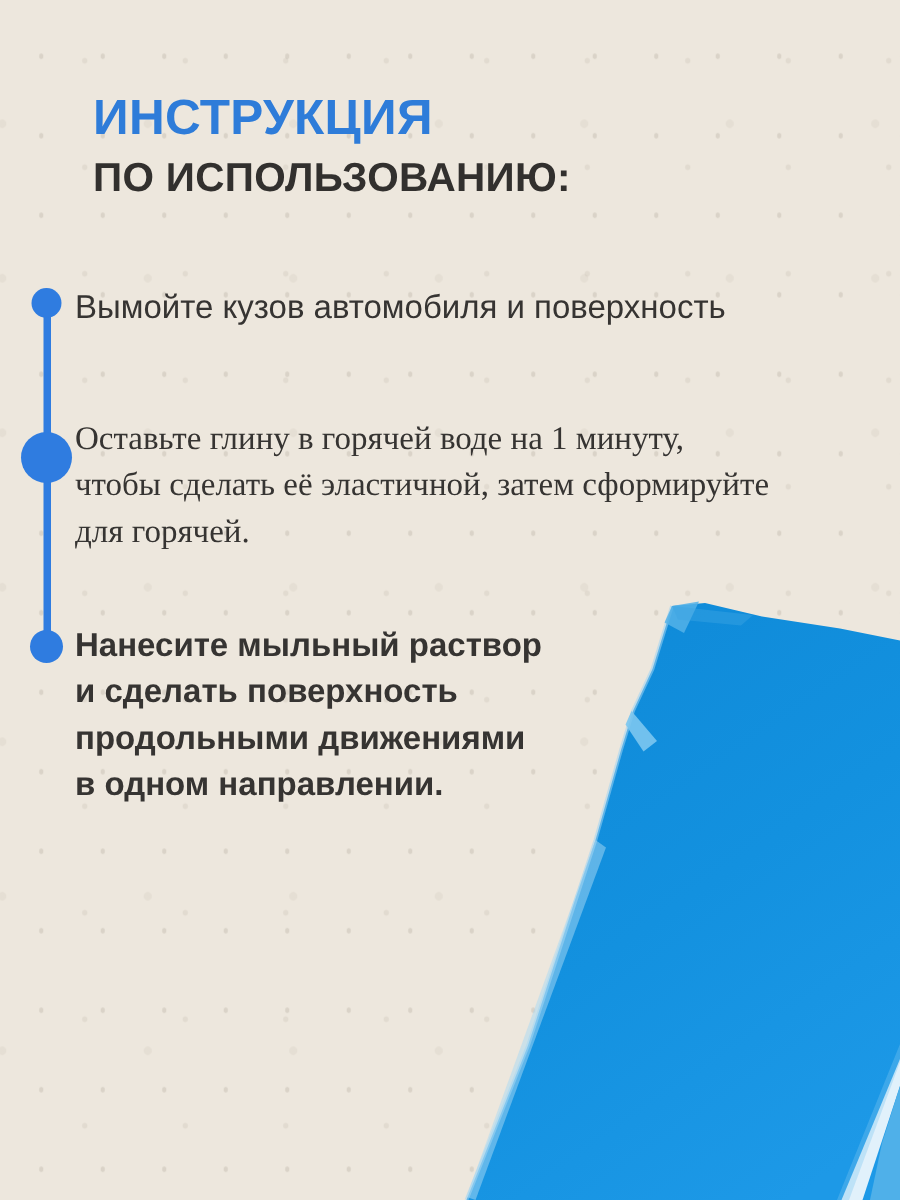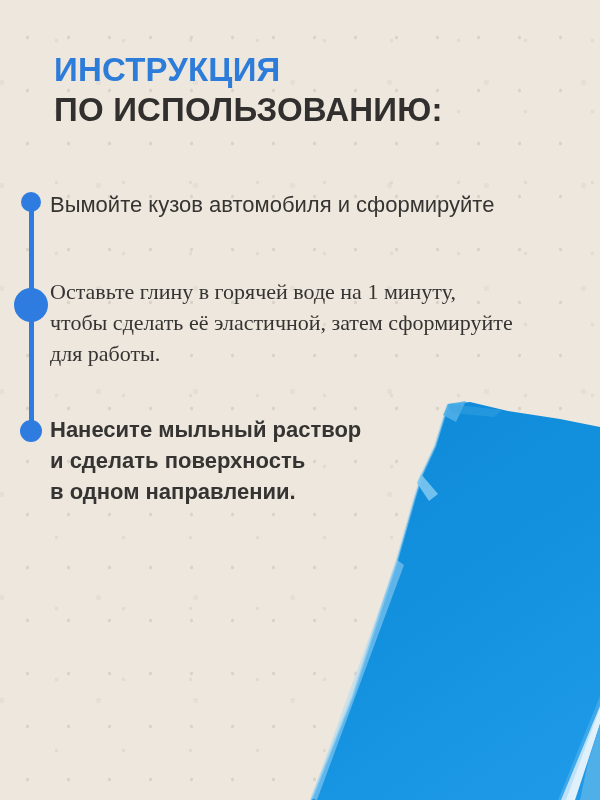--- a/index.html
+++ b/index.html
@@ -11,21 +11,21 @@
     background-image:
       radial-gradient(rgba(140,130,115,.20) 1.2px, transparent 1.7px),
       radial-gradient(rgba(160,150,135,.15) 1.5px, transparent 2.1px),
       radial-gradient(rgba(172,162,148,.12) 2.4px, transparent 3px);
     background-size:41px 53px, 67px 71px, 97px 103px;
     background-position:7px 11px, 23px 5px, 50px 31px;
     font-family:"Liberation Sans", sans-serif;
   }
   .title{position:absolute;left:54px;top:50px;font-weight:700;line-height:40px;letter-spacing:.2px;}
   .title .line1{display:block;font-size:33px;color:#2e7cd9;}
-  .title .line2{display:block;font-size:33px;color:#32302e;}
+  .title .line2{display:block;font-size:27px;color:#32302e;}
   .steps{position:absolute;left:0;top:0;width:600px;height:800px;}
   .step{position:absolute;left:50px;width:510px;color:#363432;font-size:22px;font-weight:500;line-height:31px;}
   .step .line{display:block;white-space:nowrap;}
   .step1{top:189px;}
   .step2{top:276px;font-family:Liberation Serif, serif;}
   .step3{top:414px;font-weight:bold;}
   .timeline-line{
     position:absolute;left:29px;top:202px;width:5px;height:229px;
     background:#2f7ce0;border-radius:3px;
   }
@@ -33,44 +33,45 @@
   .dot1{left:21px;top:192px;width:20px;height:20px;}
   .dot2{left:14px;top:288px;width:34px;height:34px;}
   .dot3{left:20px;top:420px;width:22px;height:22px;}
   .clay{position:absolute;left:0;top:0;}
 </style>
 </head>
 <body>
 
 <div class="page">
 
-  <h1 class="title" style="margin:0;">
+  <h1 class="title" style="margin:8px;">
     <span class="line1">ИНСТРУКЦИЯ</span>
     <span class="line2">ПО ИСПОЛЬЗОВАНИЮ:</span>
   </h1>
 
   <div class="steps">
     <div class="timeline-line"></div>
     <span class="dot dot1"></span>
     <span class="dot dot2"></span>
     <span class="dot dot3"></span>
 
     <div class="step step1">
-      <span class="line">Вымойте кузов автомобиля и сформируйте</span>
+      <span class="line">Вымойте кузов автомобиля и поверхность</span>
     </div>
 
     <div class="step step2">
       <span class="line">Оставьте глину в горячей воде на 1 минуту,</span>
       <span class="line">чтобы сделать её эластичной, затем сформируйте</span>
-      <span class="line">для работы.</span>
+      <span class="line">для горячей.</span>
     </div>
 
     <div class="step step3">
       <span class="line">Нанесите мыльный раствор</span>
       <span class="line">и сделать поверхность</span>
+      <span class="line">продольными движениями</span>
       <span class="line">в одном направлении.</span>
     </div>
   </div>
 
   <svg class="clay" width="600" height="800" viewBox="0 0 600 800" aria-hidden="true">
     <defs>
       <linearGradient id="clayGrad" x1="0.25" y1="0" x2="0.75" y2="1">
         <stop offset="0" stop-color="#0f8ad8"></stop>
         <stop offset="0.5" stop-color="#1391df"></stop>
         <stop offset="1" stop-color="#1d99e7"></stop>

